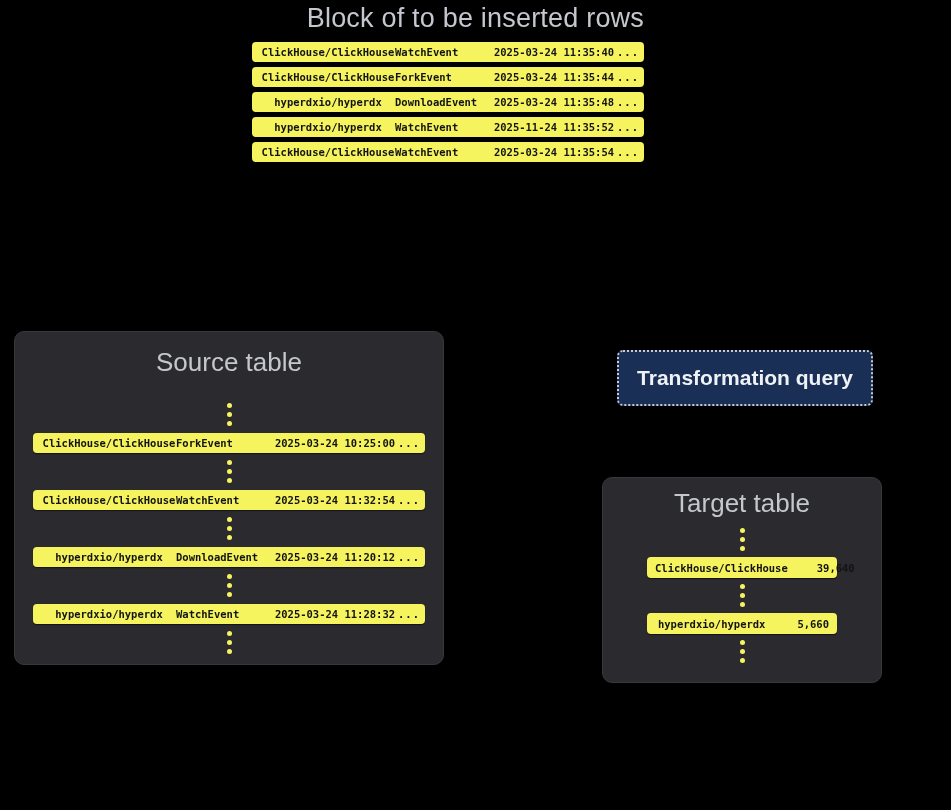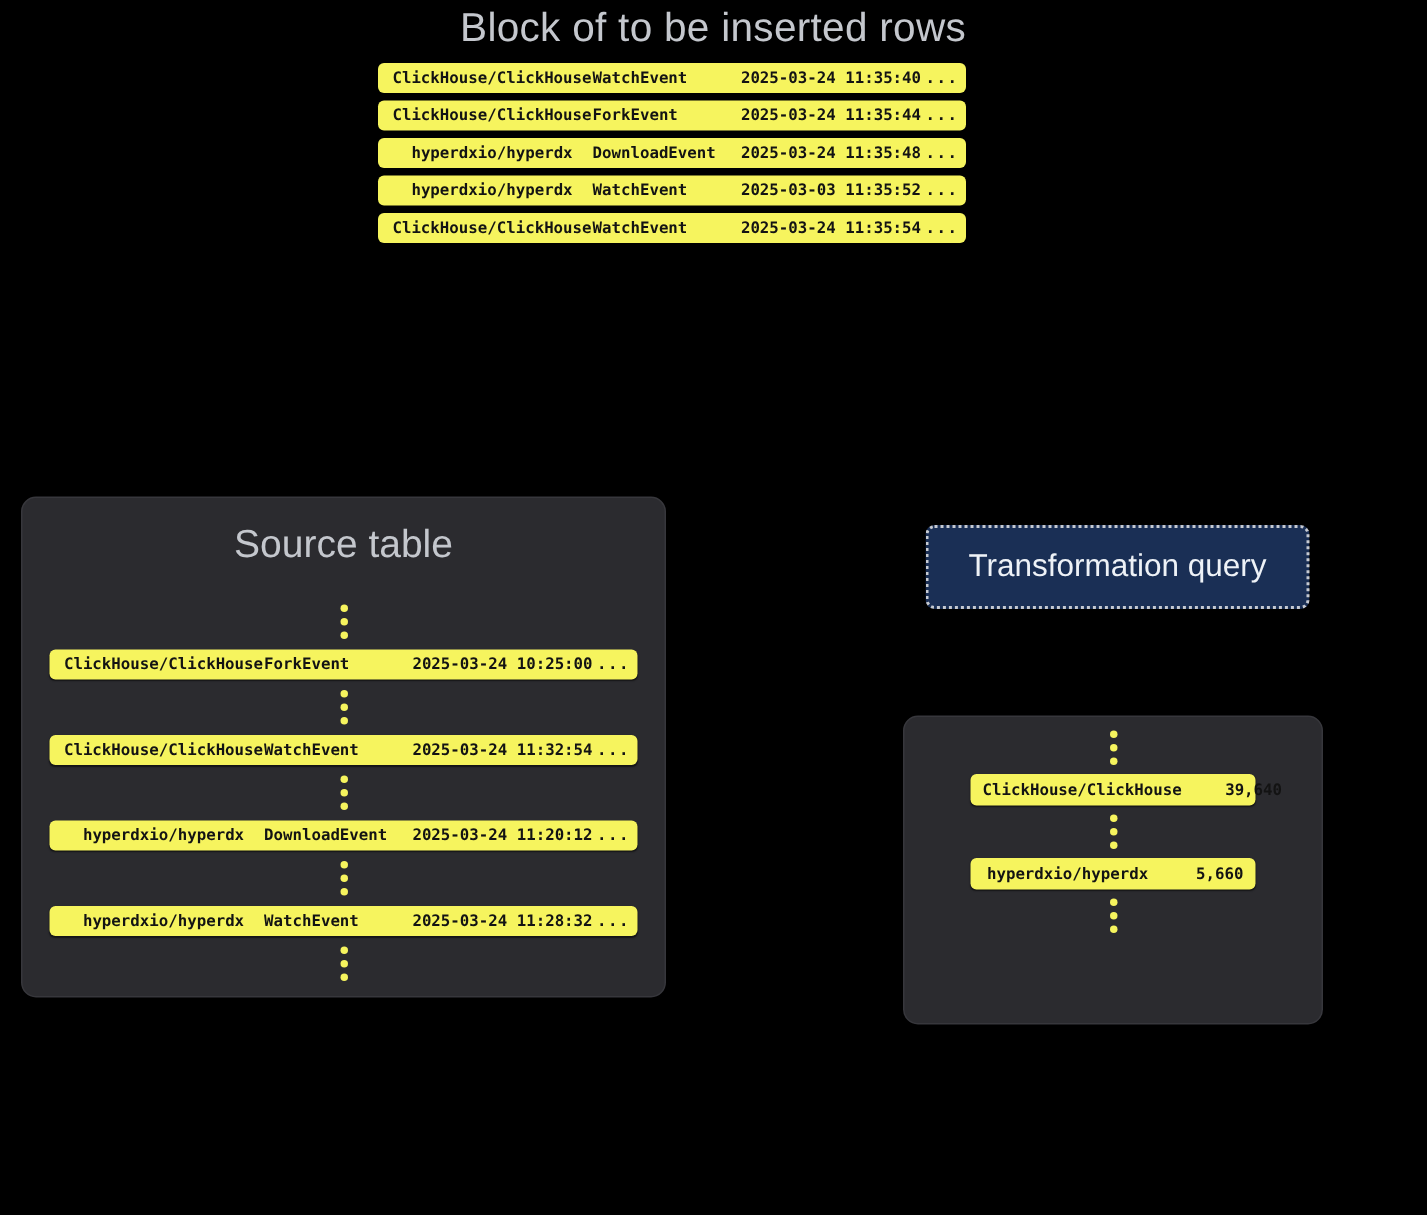--- a/index.html
+++ b/index.html
@@ -101,21 +101,21 @@
     left: 617px;
     top: 350px;
     width: 256px;
     height: 56px;
     background: #1a2f55;
     border: 2px dotted #c6cad2;
     border-radius: 6px;
     color: #eef2f7;
     font-family: "Liberation Sans", sans-serif;
     font-size: 21px;
-    font-weight: 400;
+    font-weight: 700;
     cursor: pointer;
   }
 
   
   .target-row {
     height: 21px;
     width: 190px;
     background: #f6f45e;
     border-radius: 4px;
     box-shadow: 0 1px 1px rgba(0,0,0,0.55);
@@ -162,21 +162,21 @@
     </div>
     <div class="event-row">
       <span class="repo">hyperdxio/hyperdx</span>
       <span class="event">DownloadEvent</span>
       <span class="ts">2025-03-24 11:35:48</span>
       <span class="more">...</span>
     </div>
     <div class="event-row">
       <span class="repo">hyperdxio/hyperdx</span>
       <span class="event">WatchEvent</span>
-      <span class="ts">2025-03-03 11:35:52</span>
+      <span class="ts">2025-11-24 11:35:52</span>
       <span class="more">...</span>
     </div>
     <div class="event-row">
       <span class="repo">ClickHouse/ClickHouse</span>
       <span class="event">WatchEvent</span>
       <span class="ts">2025-03-24 11:35:54</span>
       <span class="more">...</span>
     </div>
   </div>
 
@@ -231,20 +231,21 @@
           <i></i>
           <i></i>
           <i></i>
         </div>
     </div>
   </div>
 
   <button class="transform-btn">Transformation query</button>
 
   <div class="panel target-panel">
+    <div class="panel-title">Target table</div>
     <div class="panel-body">
       <div class="dots">
           <i></i>
           <i></i>
           <i></i>
         </div>
       <div class="target-row">
         <span class="repo">ClickHouse/ClickHouse</span>
         <span class="count">39,640</span>
       </div>

